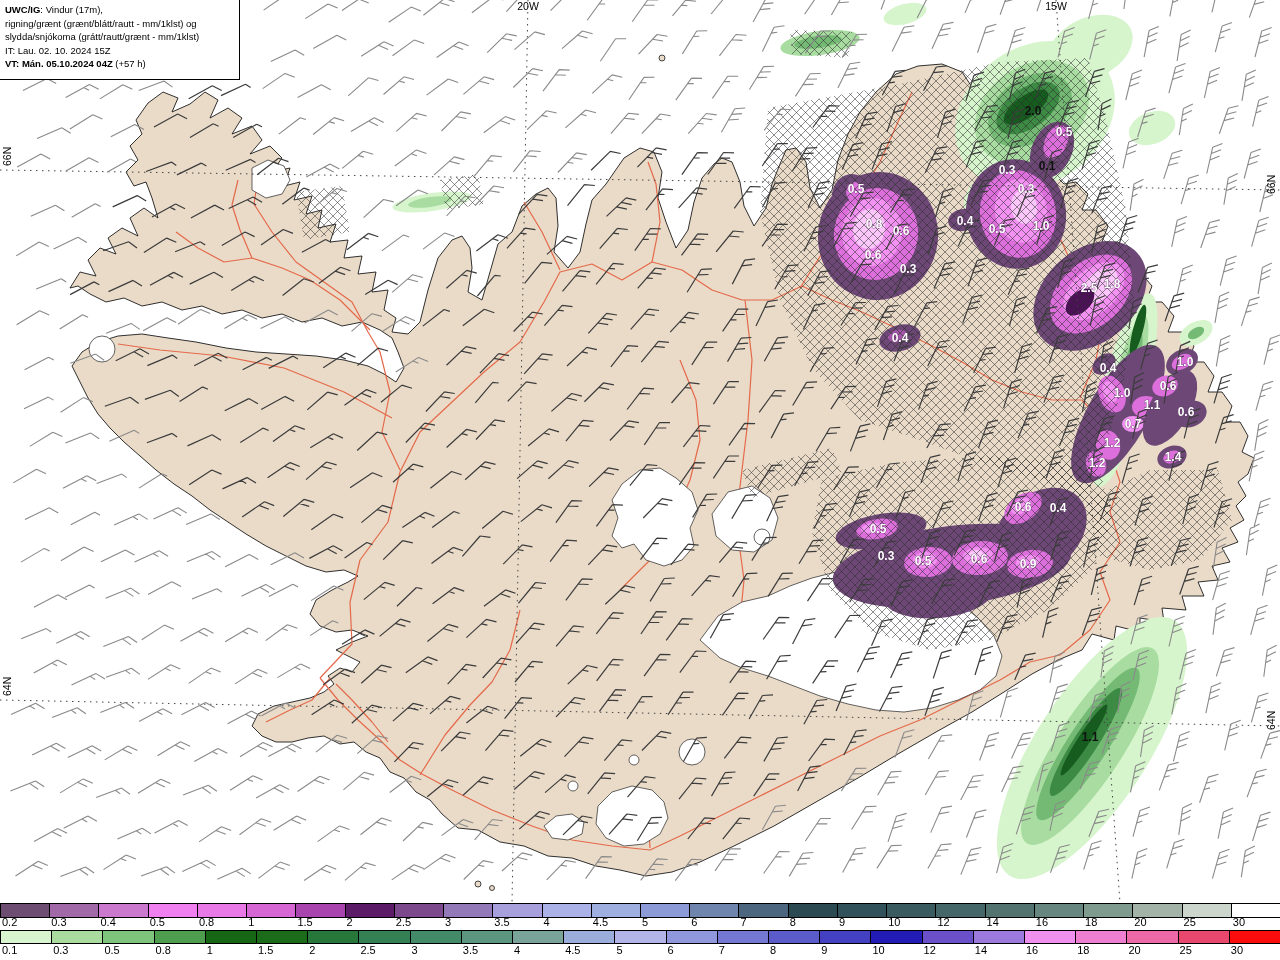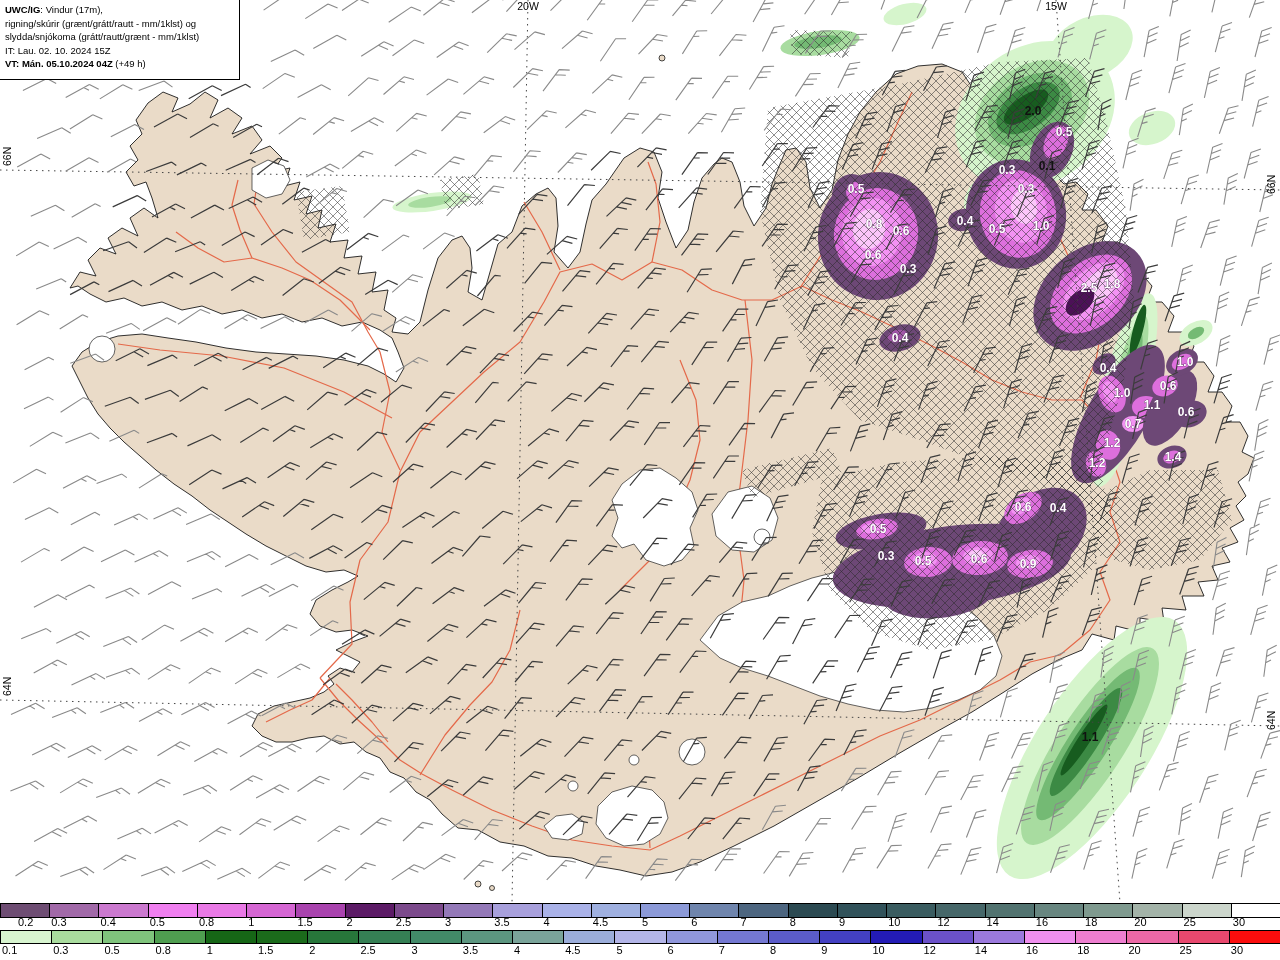--- a/index.html
+++ b/index.html
@@ -207,24 +207,24 @@
         <text x="979" y="563" text-anchor="middle" fill="#ffffff" stroke="#4a2752" stroke-width="0.6" paint-order="stroke">0.6</text>
         <text x="1028" y="568" text-anchor="middle" fill="#ffffff" stroke="#4a2752" stroke-width="0.6" paint-order="stroke">0.9</text>
         <text x="1023" y="511" text-anchor="middle" fill="#ffffff" stroke="#4a2752" stroke-width="0.6" paint-order="stroke">0.6</text>
         <text x="1058" y="512" text-anchor="middle" fill="#ffffff" stroke="#4a2752" stroke-width="0.6" paint-order="stroke">0.4</text>
         <text x="1090" y="741" text-anchor="middle" fill="#111111">1.1</text>
       </g>
     </svg>
 
   <div id="title-box">
     <div><b>UWC/IG</b><span>: Vindur (17m),</span></div>
-    <div>rigning/skúrir (grænt/grátt/rautt - mm/1klst) og</div>
+    <div>rigning/grænt (grænt/blátt/rautt - mm/1klst) og</div>
     <div>slydda/snjókoma (grátt/rautt/grænt - mm/1klst)</div>
     <div>IT: Lau. 02. 10. 2024 15Z</div>
-    <div><b>VT: Mán. 05.10.2024 04Z</b><span> (+49 h)</span></div>
+    <div><b>VT: Mán. 05.10.2024 04Z</b><span> (+57 h)</span></div>
   </div>
 
   <div id="colorbar-top" class="cb-strip">
       <div class="cb-cell" style="left: 0px; width: 50.2308px; background: rgb(110, 77, 115);"></div>
       <div class="cb-cell" style="left: 49.2308px; width: 50.2308px; background: rgb(161, 105, 168);"></div>
       <div class="cb-cell" style="left: 98.4615px; width: 50.2308px; background: rgb(203, 121, 207);"></div>
       <div class="cb-cell" style="left: 147.692px; width: 50.2308px; background: rgb(240, 127, 240);"></div>
       <div class="cb-cell" style="left: 196.923px; width: 50.2308px; background: rgb(233, 121, 230);"></div>
       <div class="cb-cell" style="left: 246.154px; width: 50.2308px; background: rgb(213, 102, 211);"></div>
       <div class="cb-cell" style="left: 295.385px; width: 50.2308px; background: rgb(169, 67, 174);"></div>
@@ -242,21 +242,21 @@
       <div class="cb-cell" style="left: 886.154px; width: 50.2308px; background: rgb(58, 92, 96);"></div>
       <div class="cb-cell" style="left: 935.385px; width: 50.2308px; background: rgb(70, 103, 105);"></div>
       <div class="cb-cell" style="left: 984.615px; width: 50.2308px; background: rgb(82, 115, 112);"></div>
       <div class="cb-cell" style="left: 1033.85px; width: 50.2308px; background: rgb(104, 134, 128);"></div>
       <div class="cb-cell" style="left: 1083.08px; width: 50.2308px; background: rgb(127, 154, 143);"></div>
       <div class="cb-cell" style="left: 1132.31px; width: 50.2308px; background: rgb(163, 179, 168);"></div>
       <div class="cb-cell" style="left: 1181.54px; width: 50.2308px; background: rgb(204, 214, 204);"></div>
       <div class="cb-cell" style="left: 1230.77px; width: 50.2308px; background: rgb(255, 255, 255);"></div>
     </div>
   <div id="colorbar-top-labels" class="cb-labels">
-      <span class="cb-tick" style="left: 2px; margin-left: 16px;">0.2</span>
+      <span class="cb-tick" style="left: 2px;">0.2</span>
       <span class="cb-tick" style="left: 51.2308px;">0.3</span>
       <span class="cb-tick" style="left: 100.462px;">0.4</span>
       <span class="cb-tick" style="left: 149.692px;">0.5</span>
       <span class="cb-tick" style="left: 198.923px;">0.8</span>
       <span class="cb-tick" style="left: 248.154px;">1</span>
       <span class="cb-tick" style="left: 297.385px;">1.5</span>
       <span class="cb-tick" style="left: 346.615px;">2</span>
       <span class="cb-tick" style="left: 395.846px;">2.5</span>
       <span class="cb-tick" style="left: 445.077px;">3</span>
       <span class="cb-tick" style="left: 494.308px;">3.5</span>

